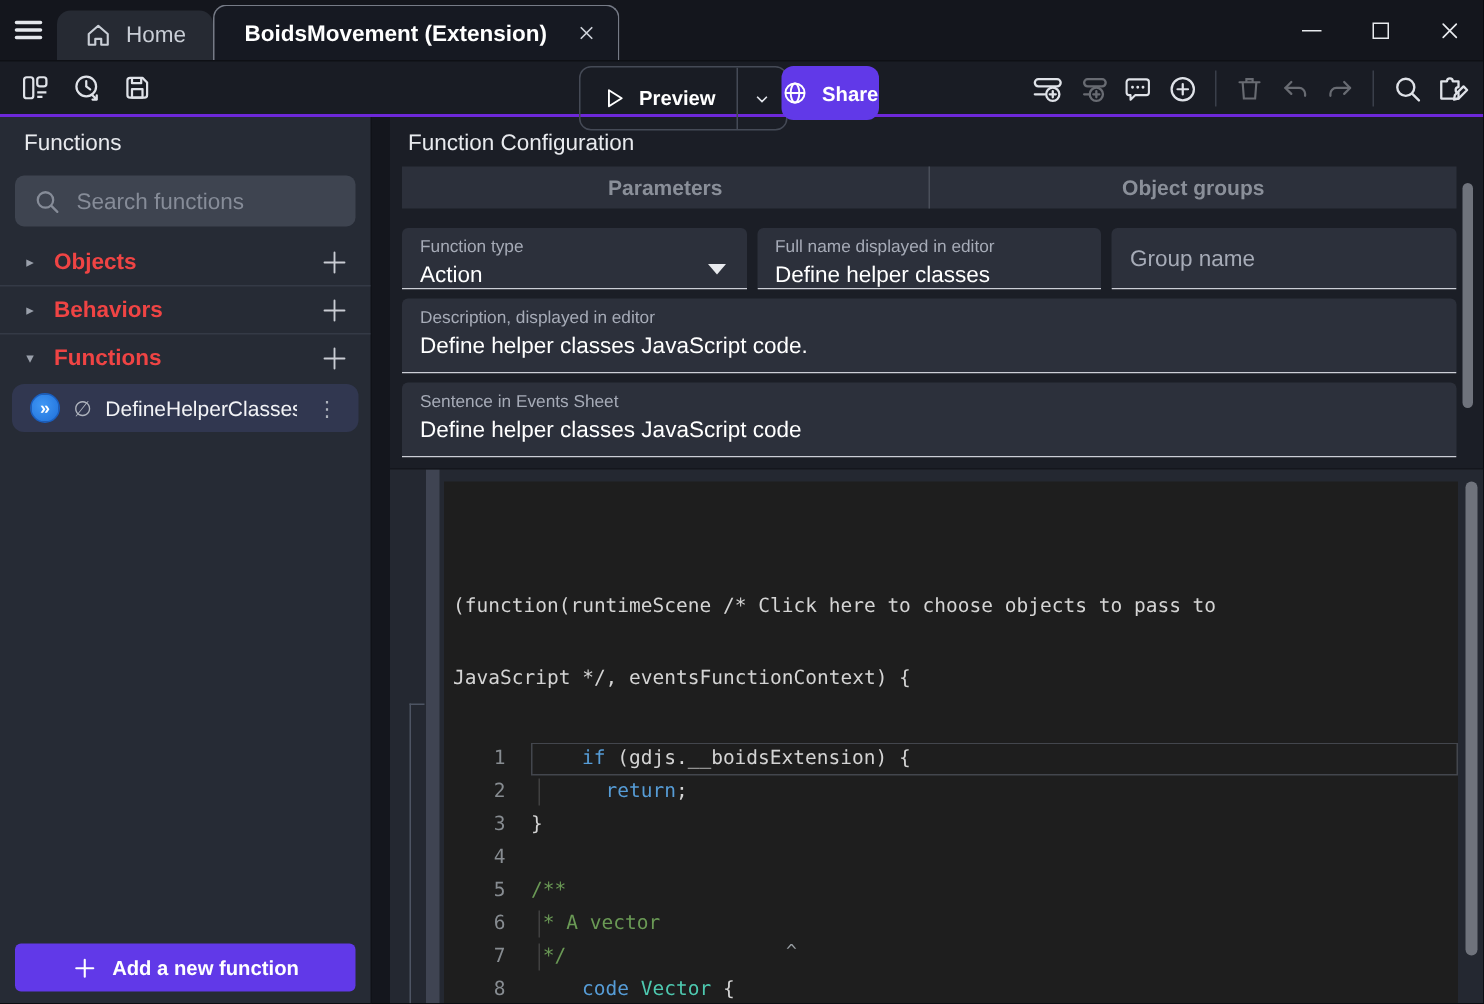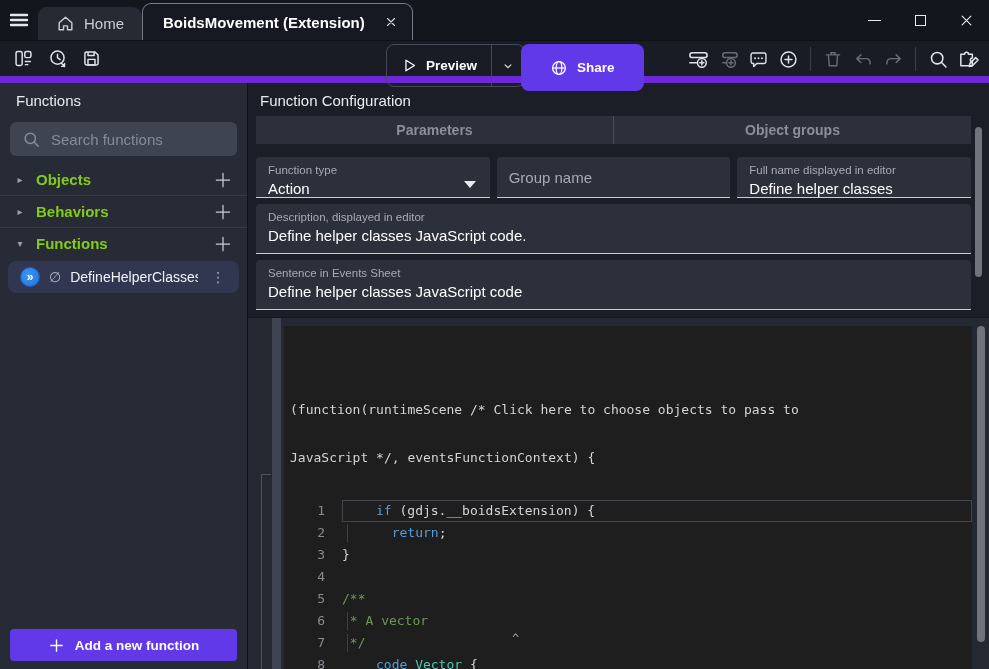--- a/index.html
+++ b/index.html
@@ -26,36 +26,36 @@
   .max-glyph { width:11px; height:11px; border:1.6px solid #e8eaee; }
 
   
   .toolbar { height:36px; background:#191c24; display:flex; align-items:center; flex:none; position:relative; border-top:1px solid #0e1015; }
   .tool-group-left { display:flex; align-items:center; gap:8px; padding-left:10px; color:#dfe2e8; }
   .icon-btn { width:26px; height:26px; display:flex; align-items:center; justify-content:center; color:#dfe2e8; border-radius:4px; }
   .icon-btn.dim { opacity:0.4; }
   .preview-split { position:absolute; left:386px; top:3px; height:43px; display:flex; align-items:stretch; border:1px solid #454a56; border-radius:8px; overflow:hidden; }
   .preview-main { display:flex; align-items:center; gap:8px; padding:0 14px; color:#fff; font-weight:bold; font-size:13.5px; }
   .preview-arrow { display:flex; align-items:center; padding:0 9px; border-left:1px solid #454a56; color:#dfe2e8; }
-  .share-btn { position:absolute; left:521px; top:3px; height:47px; display:flex; align-items:center; gap:9px; padding:0 29px; background:var(--accent); border-radius:8px; color:#fff; font-weight:bold; font-size:13.5px; }
+  .share-btn { position:absolute; left:521px; top:3px; height:36px; display:flex; align-items:center; gap:9px; padding:0 0; background:var(--accent); border-radius:8px; color:#fff; font-weight:bold; font-size:13.5px; }
   .tool-group-right { position:absolute; right:8px; top:5px; display:flex; align-items:center; gap:4px; }
   .tool-sep { width:1px; height:24px; background:#3a3f4a; margin:0 5px; }
 
   
-  .app-body { flex:1; display:flex; min-height:0; border-top:7px solid #6d28d9; }
+  .app-body { flex:1; display:flex; min-height:0; border-top:2px solid #6d28d9;gap:12px; }
 
   
   .sidebar { width:248px; background:#262b35; border-right:1px solid #101218; display:flex; flex-direction:column; flex:none; }
   .panel-title { padding:9px 16px 6px; font-size:15px; color:#e8eaee; }
   .search-box { margin:7px 10px 8px; height:34px; background:#3e4450; border-radius:6px; display:flex; align-items:center; gap:10px; padding:0 12px; color:#868c98; }
   .search-box input { flex:1; background:none; border:none; outline:none; color:#e8eaee; font-size:15px; font-family:inherit; }
   .search-box input::placeholder { color:#868c98; }
   .tree-section { height:31px; display:flex; align-items:center; padding:0 14px; gap:10px; }
   .tree-tri { width:12px; font-size:10px; color:#9aa0ab; text-align:center; }
-  .tree-label { flex:1; font-size:15px; font-weight:bold; color:#84cc16; }
+  .tree-label { flex:1; font-size:15px; font-weight:bold; color:#ef4444; }
   .tree-plus { color:#c9ccd3; display:flex; }
   .tree-divider { height:1px; background:#343a46; }
   .func-item { margin:2px 8px 4px; height:32px; background:#313750; border-radius:8px; display:flex; align-items:center; gap:9px; padding:0 10px 0 12px; }
   .func-badge { width:20px; height:20px; border-radius:50%; background:radial-gradient(circle at 40% 40%, #3f97f5, #1f6fd8); border:1px solid #1a5fc0; color:#fff; font-weight:bold; font-size:12px; line-height:18px; text-align:center; flex:none; }
   .private-glyph { color:#aeb3bd; font-size:14px; }
   .func-label { flex:1; font-size:14px; color:#f2f3f6; white-space:nowrap; overflow:hidden; }
   .kebab { color:#aeb3bd; font-size:14px; padding:0 4px; }
   .sidebar-spacer { flex:1; }
   .add-func-btn { margin:0 10px 8px; height:32px; background:var(--accent); border-radius:4px; color:#fff; font-weight:bold; font-size:13.5px; display:flex; align-items:center; justify-content:center; gap:10px; }
 
@@ -355,26 +355,26 @@
           <div class="cfg-tab">Parameters</div>
           <div class="cfg-tab sep">Object groups</div>
         </div>
 
         <div class="field-row">
           <div class="field grow">
             <div class="field-label">Function type</div>
             <div class="field-value">Action</div>
             <div class="dd-arrow"></div>
           </div>
-          <div class="field grow placeholder-only">
-            <div class="ph-text">Group name</div>
-          </div>
           <div class="field grow">
             <div class="field-label">Full name displayed in editor</div>
             <div class="field-value">Define helper classes</div>
+          </div>
+          <div class="field grow placeholder-only">
+            <div class="ph-text">Group name</div>
           </div>
         </div>
 
         <div class="field-row">
           <div class="field grow" style="height:50px">
             <div class="field-label">Description, displayed in editor</div>
             <div class="field-value">Define helper classes JavaScript code.</div>
           </div>
         </div>
         <div class="field-row" style="margin-bottom:0">

